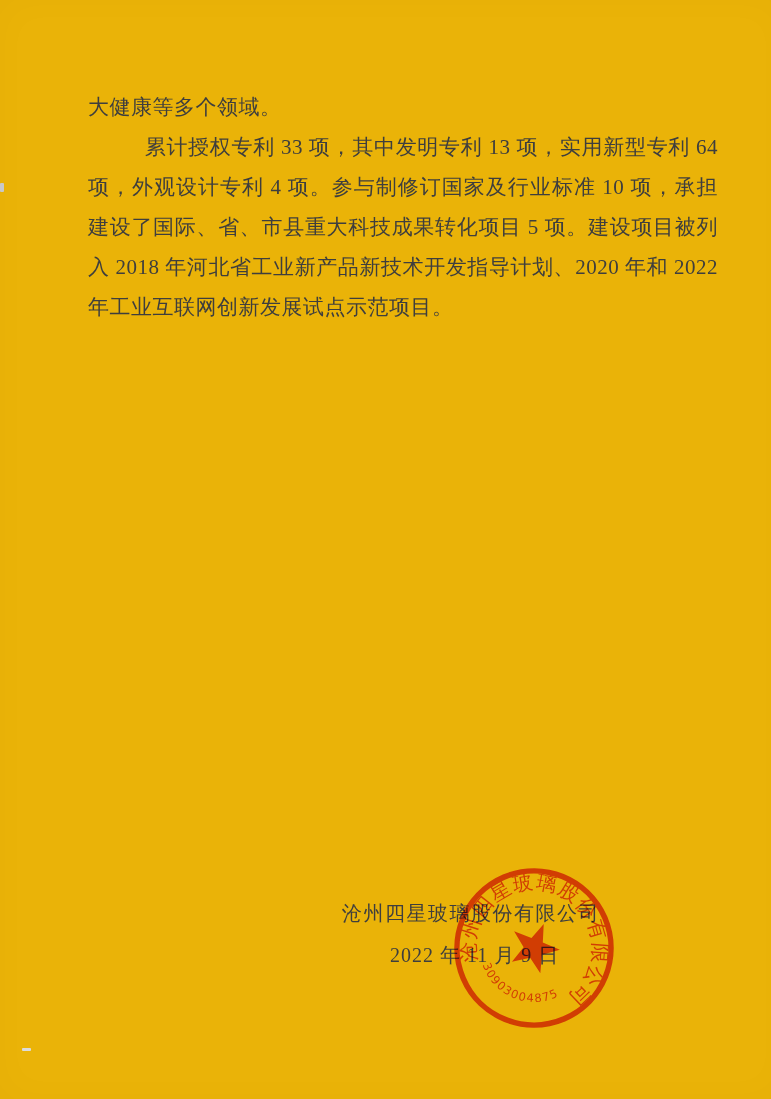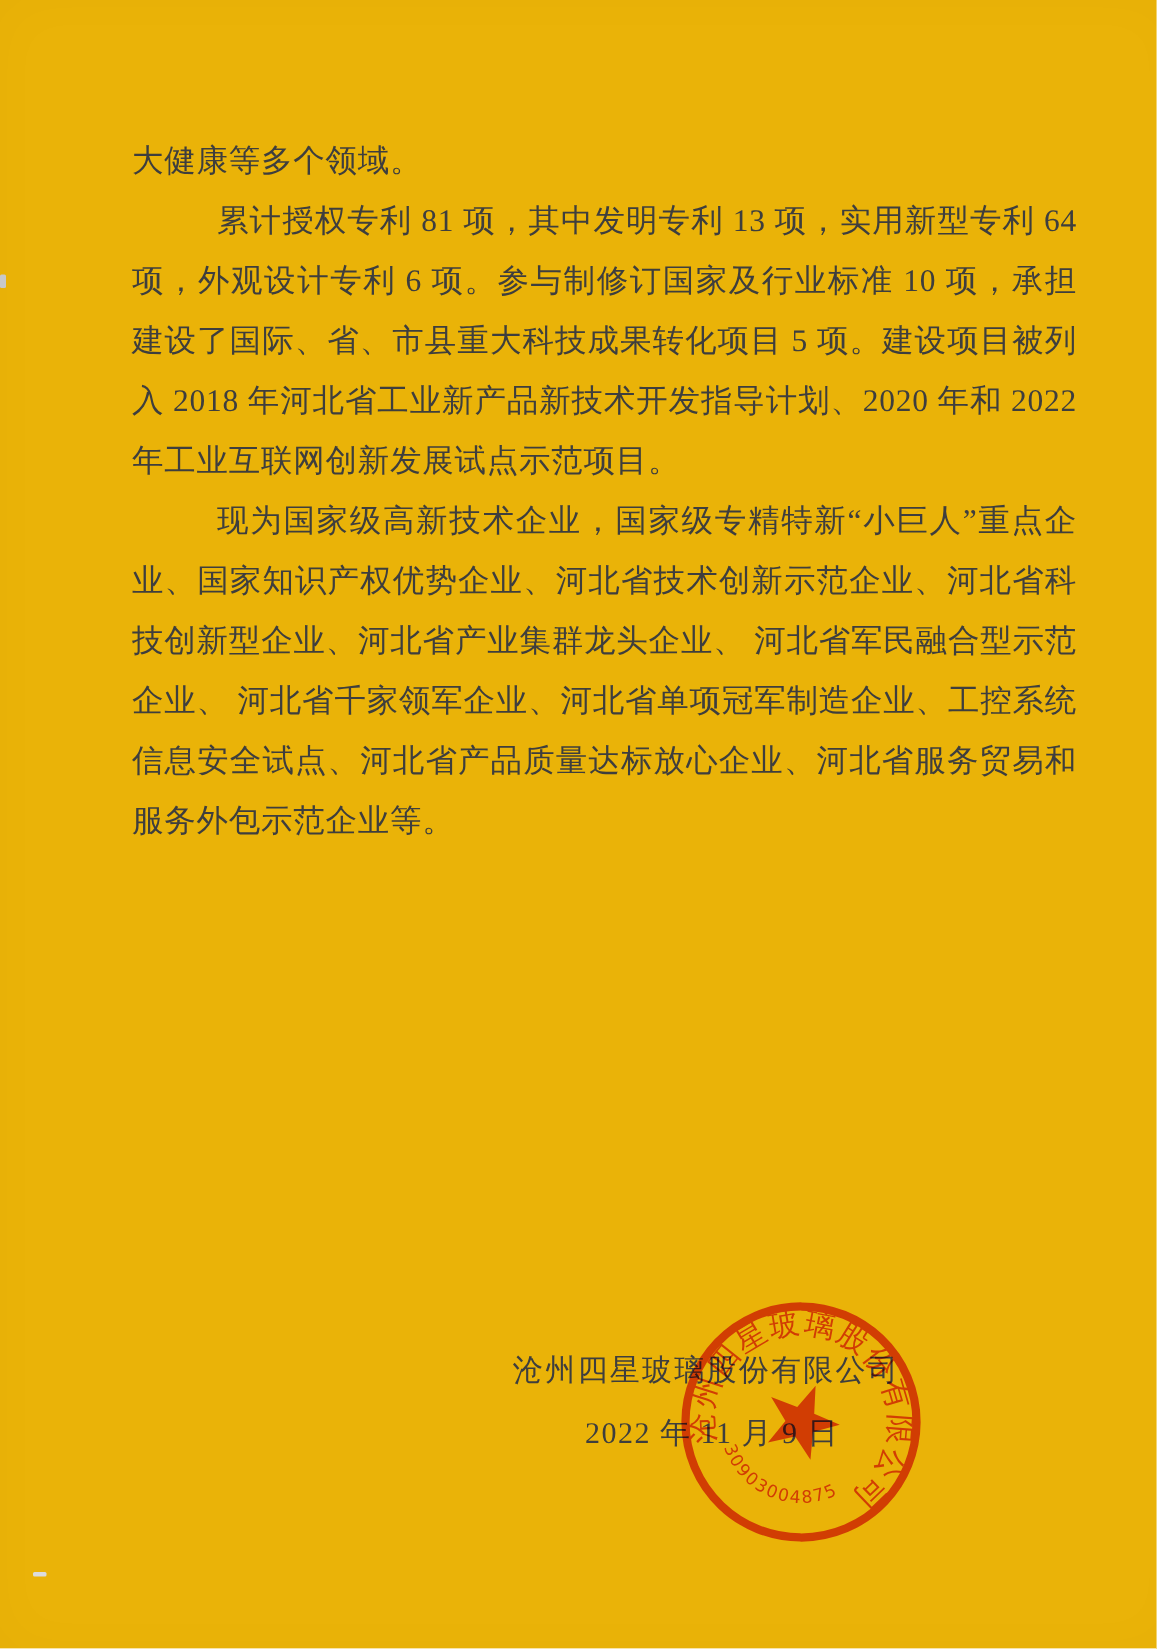--- a/index.html
+++ b/index.html
@@ -65,22 +65,21 @@
   .artifact.a1 { left: 0; top: 183px; width: 4px; height: 9px; background:#c8c8c8; }
   .artifact.a2 { left: 22px; top: 1048px; width: 9px; height: 3px; background:#dcdcdc; }
 </style>
 </head>
 <body>
 
 <div class="page">
 
   <div class="doc-text">
     <p>大健康等多个领域。</p>
-    <p class="indent">累计授权专利 81 项，其中发明专利 13 项，实用新型专利 64 项，外观设计专利 6 项。参与制修订国家及行业标准 10 项，承担建设了国际、省、市县重大科技成果转化项目 5 项。建设项目被列入 2018 年河北省工业新产品新技术开发指导计划、2020 年和 2022 年工业互联网创新发展试点示范项目。</p>
-    <p class="indent">现为国家级高新技术企业，国家级专精特新“小巨人”重点企业、国家知识产权优势企业、河北省技术创新示范企业、河北省科技创新型企业、河北省产业集群龙头企业、 河北省军民融合型示范企业、 河北省千家领军企业、河北省单项冠军制造企业、工控系统信息安全试点、河北省产品质量达标放心企业、河北省服务贸易和服务外包示范企业等。</p>
+    <p class="indent">累计授权专利 33 项，其中发明专利 13 项，实用新型专利 64 项，外观设计专利 4 项。参与制修订国家及行业标准 10 项，承担建设了国际、省、市县重大科技成果转化项目 5 项。建设项目被列入 2018 年河北省工业新产品新技术开发指导计划、2020 年和 2022 年工业互联网创新发展试点示范项目。</p>
   </div>
 
   <div class="sig-company">沧州四星玻璃股份有限公司</div>
   <div class="sig-date">2022 年 11 月 9 日</div>
 
   <svg class="seal" viewBox="0 0 172 172" xmlns="http://www.w3.org/2000/svg">
     <circle cx="86" cy="86" r="77" fill="none" stroke="#e13f41" stroke-width="5.5"></circle>
     <polygon fill="#e13f41" points="86,60 92.1,77.6 110.7,78 95.9,89.2 101.3,107 86,96.4 70.7,107 76.1,89.2 61.3,78 79.9,77.6"></polygon>
     <defs>
       <path id="sealTopArc" d="M 37.7 119.8 A 59 59 0 1 1 134.3 119.8" fill="none"></path>

